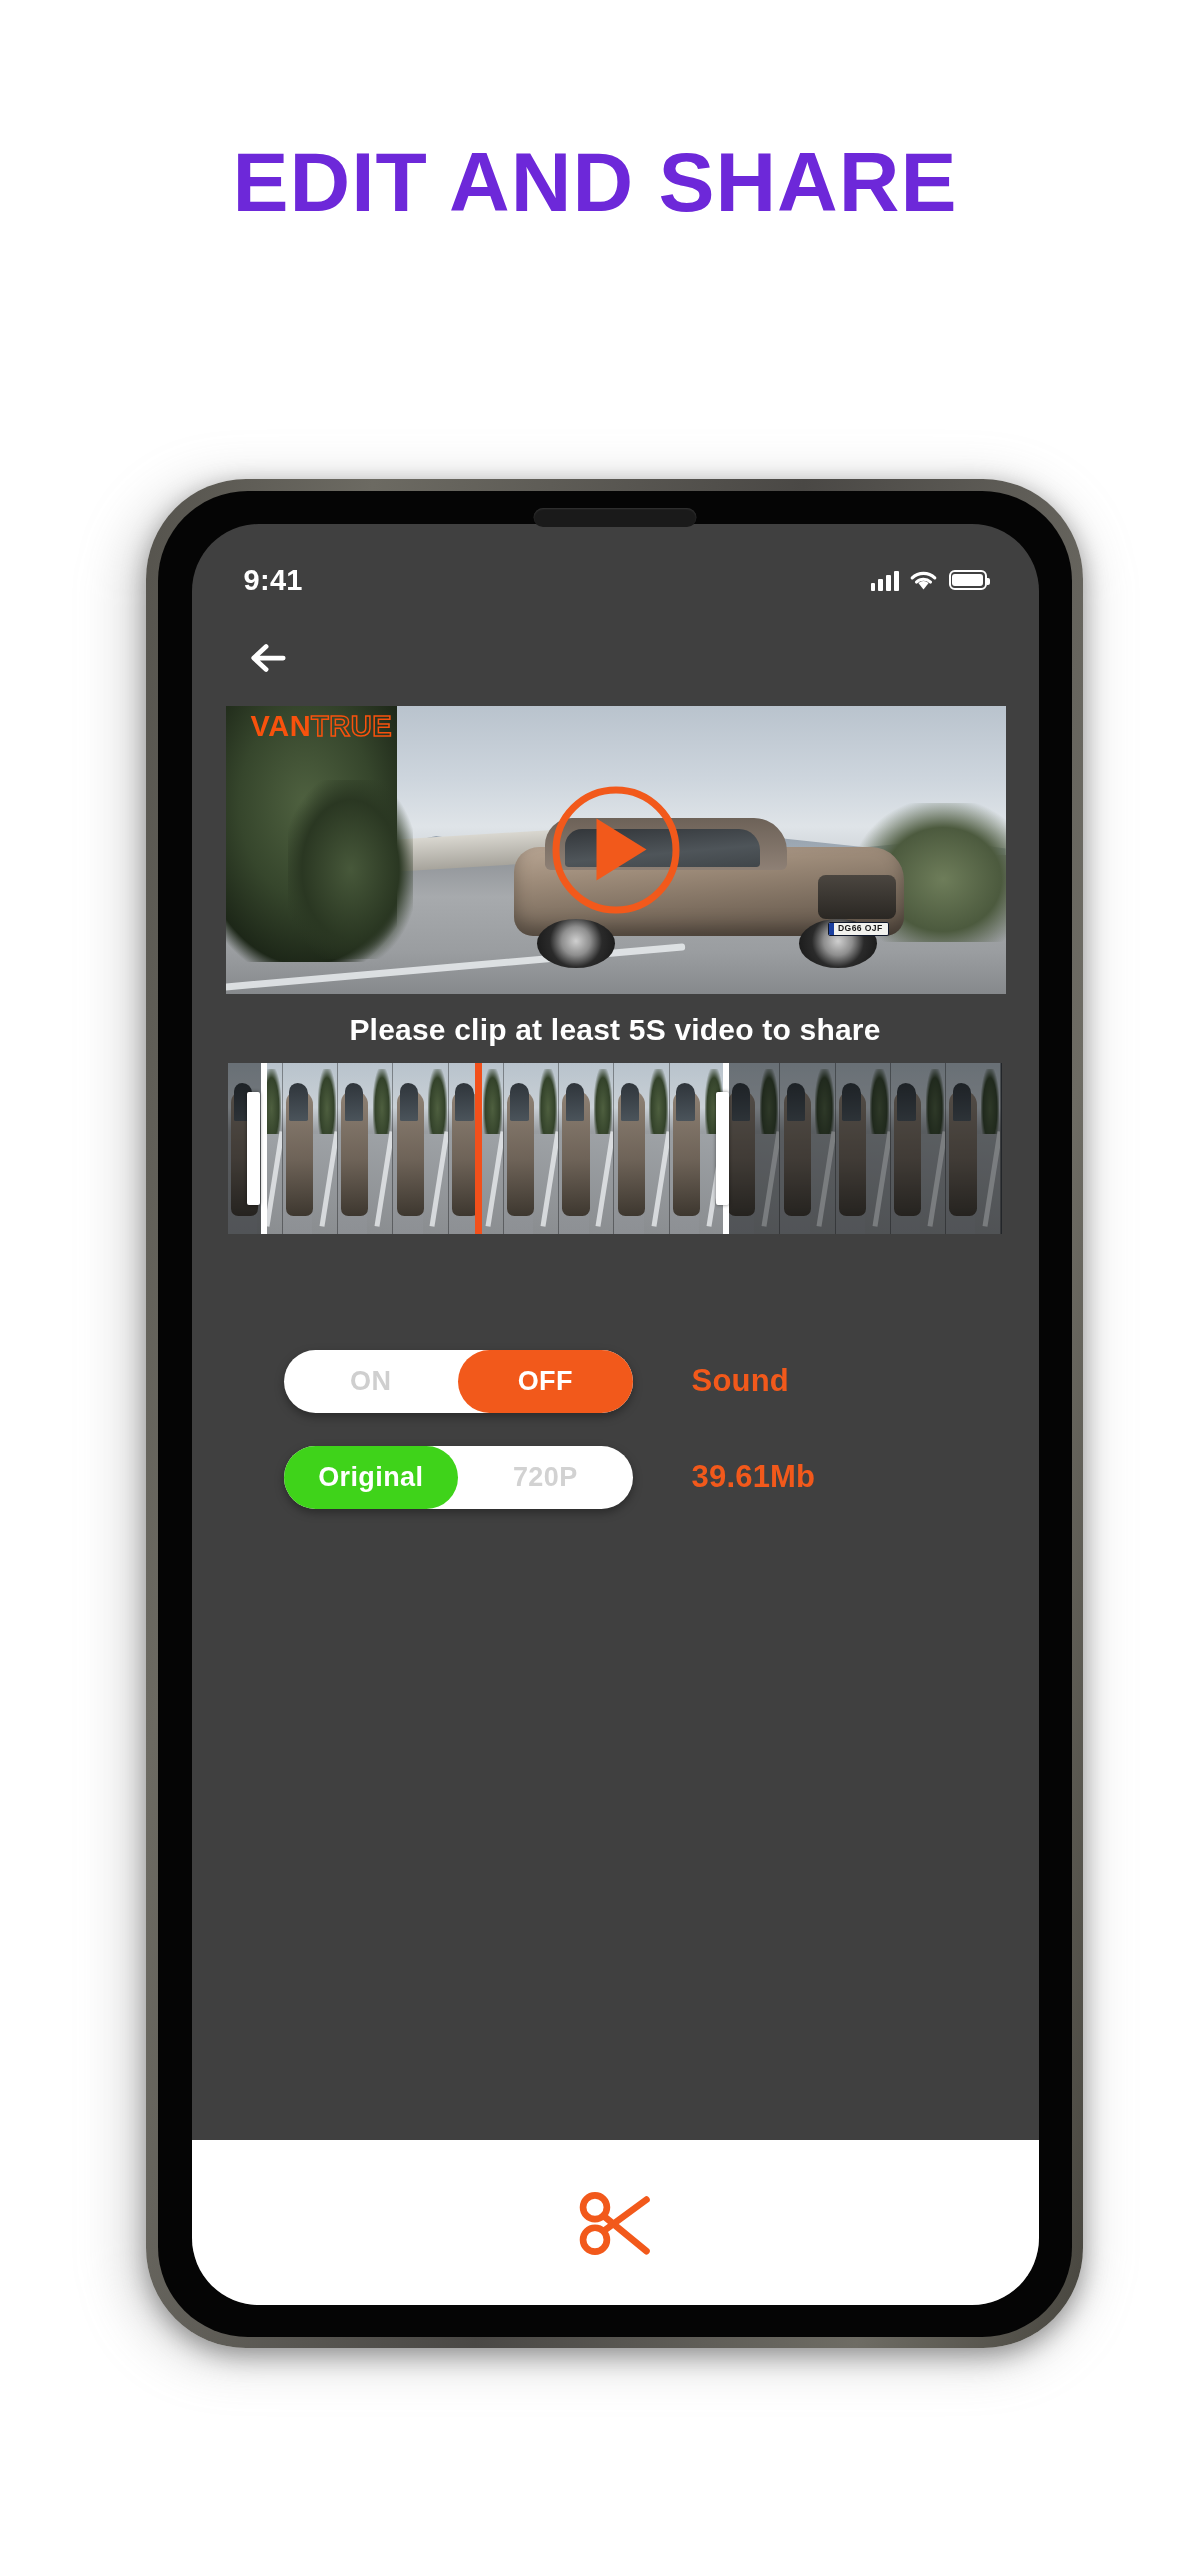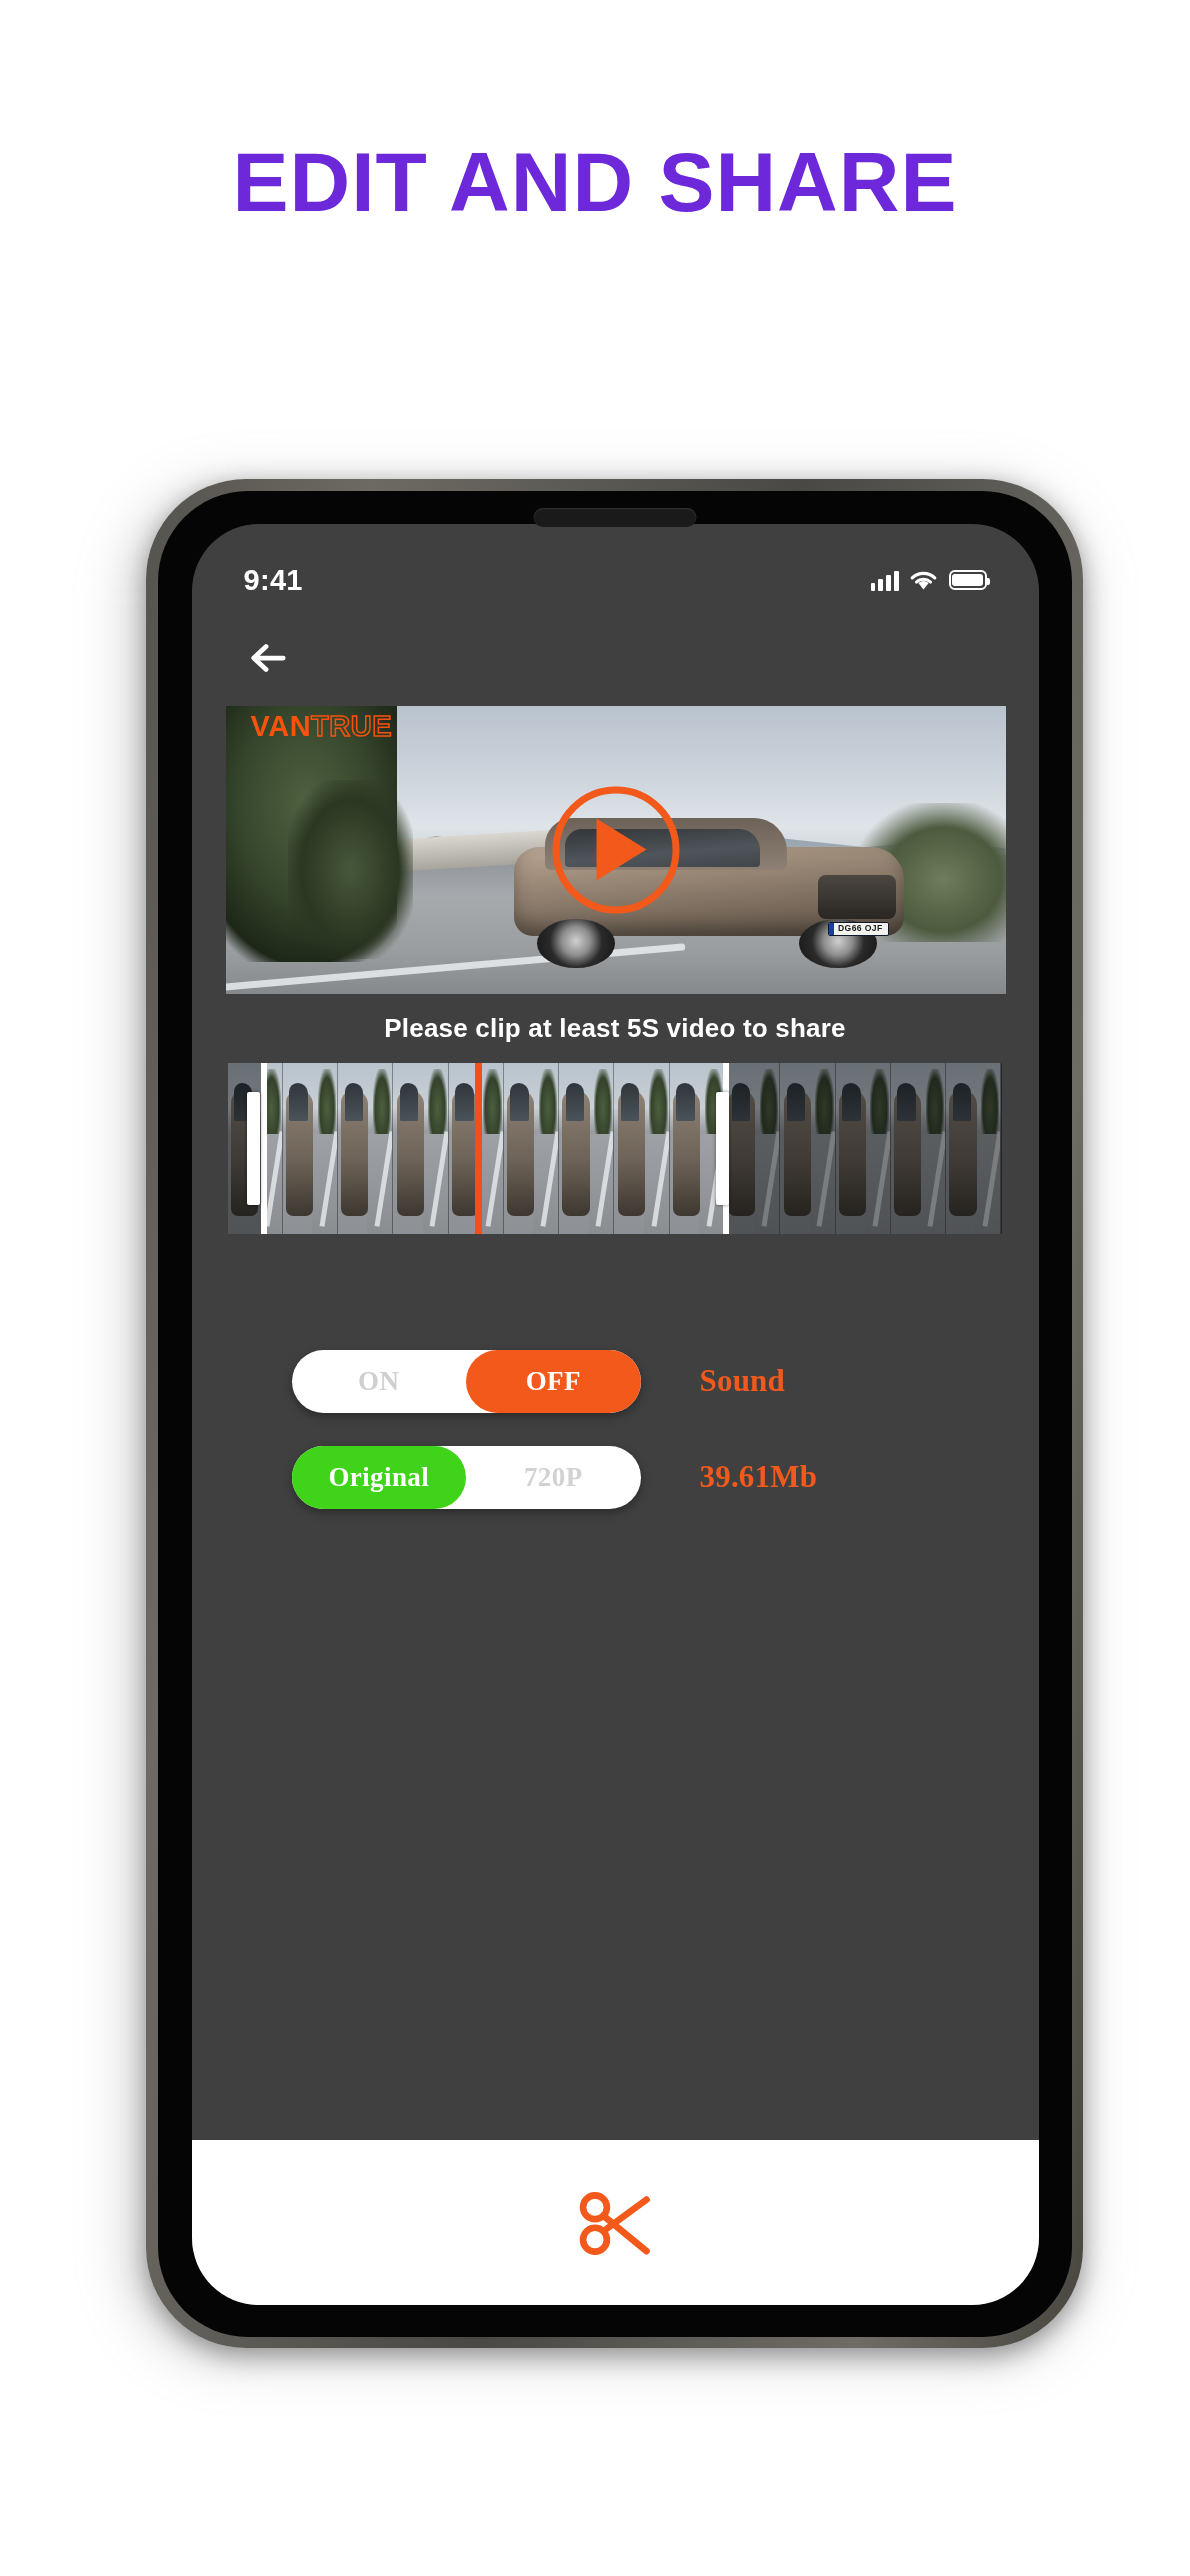--- a/index.html
+++ b/index.html
@@ -210,21 +210,21 @@
     padding: 0 25px; z-index:6;
     color:#fff; font-size:16.3px; font-weight:700; letter-spacing:0.2px;
     text-shadow: 0 1px 2.9px rgba(0,0,0,.85);
   }
   .vid-osd .right span { margin-left:15.3px; }
 
   
   .hint {
     position:absolute; left:0; top:489px; width:847px;
     text-align:center; color:#fff;
-    font-size: 26px; font-weight:700; letter-spacing:0.2px;
+    font-size: 30px; font-weight:700; letter-spacing:0.2px;
   }
 
   
   .timeline {
     position:absolute; left:36px; top:539px; width:774px; height:171px;
     background:#3a3d42; overflow:hidden;
   }
   .frames { position:absolute; inset:0; display:flex; }
   .frame {
     flex:1 1 0; height:100%; position:relative; overflow:hidden;
@@ -282,22 +282,22 @@
     position:absolute; left:36px; top:730px; width:774px;
     display:flex; align-items:center; justify-content:space-between;
     color:#fff; font-size:31px; font-weight:700; letter-spacing:0.3px;
   }
   .timerow .mid { flex:1; text-align:center; }
   .timerow .end { min-width:115px; }
   .timerow .end.r { text-align:right; }
 
   
   .row {
-    position:absolute; left:8px; width:965px;
-    display:flex; align-items:center;font-family:Liberation Serif, serif;
+    position:absolute; left:0; width:965px;
+    display:flex; align-items:center;
   }
   .row.sound { top: 826px; }
   .row.quality { top: 922px; }
 
   .toggle {
     margin-left: 92px;
     width: 349px; height: 63px;
     border-radius: 32px;
     background:#ffffff;
     position: relative;

